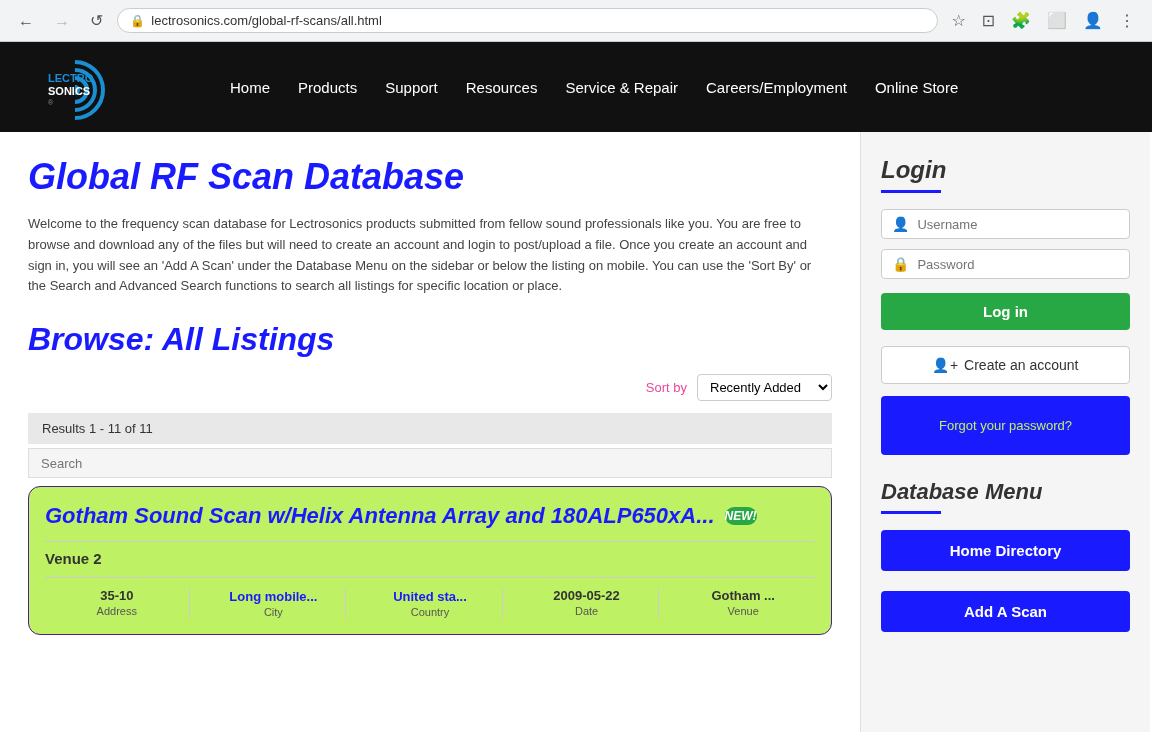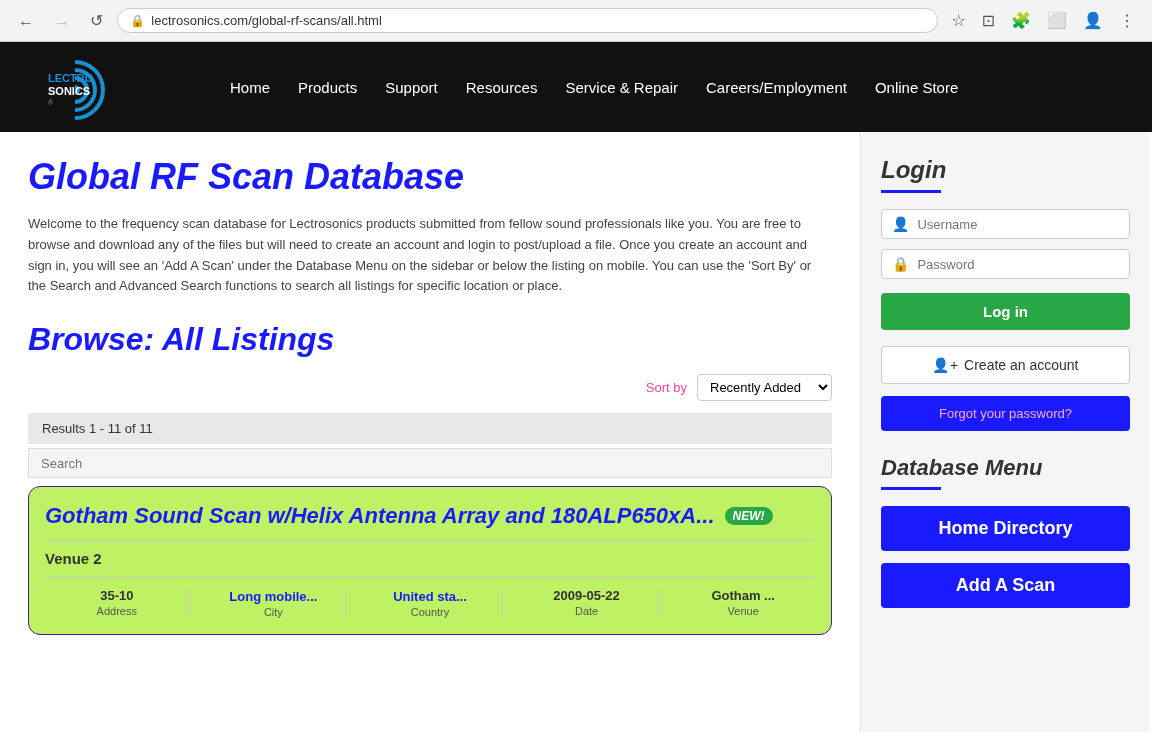--- a/index.html
+++ b/index.html
@@ -174,21 +174,21 @@
       gap: 10px;
       margin-bottom: 12px;
       flex-wrap: wrap;
     }
 
     .new-badge {
       background: #28a745;
       color: #fff;
       font-size: 12px;
       font-weight: bold;
-      padding: 2px 8px;
+      padding: 2px 0;
       border-radius: 12px;
     }
 
     .listing-divider {
       border: none;
       border-top: 1px solid #ccc;
       margin: 8px 0;
     }
 
     .listing-venue {
@@ -303,23 +303,23 @@
       width: 100%;
       display: flex;
       align-items: center;
       justify-content: center;
       gap: 6px;
       margin-bottom: 12px;
     }
 
     .forgot-password-btn {
       background: #1a1aff;
-      color: #f9a8d4;
-      border: none;
-      padding: 10px;
+      color: #bef264;
+      border: none;
+      padding: 22px;
       font-size: 13px;
       border-radius: 4px;
       cursor: pointer;
       width: 100%;
       margin-bottom: 24px;
     }
 
     .db-menu-title {
       font-size: 22px;
       font-weight: bold;
@@ -333,26 +333,26 @@
       border-top: 3px solid #1a1aff;
       margin-bottom: 16px;
       width: 60px;
     }
 
     .db-menu-btn {
       background: #1a1aff;
       color: #fff;
       border: none;
       padding: 12px;
-      font-size: 18px;
+      font-size: 15px;
       font-weight: bold;
       border-radius: 4px;
       cursor: pointer;
       width: 100%;
-      margin-bottom: 12px;
+      margin-bottom: 20px;
     }
   </style>
 </head>
 <body>
 
 <div class="browser-chrome">
   <button class="browser-nav-btn">←</button>
   <button class="browser-nav-btn" disabled="">→</button>
   <button class="browser-nav-btn">↺</button>
   <div class="browser-address-bar">

